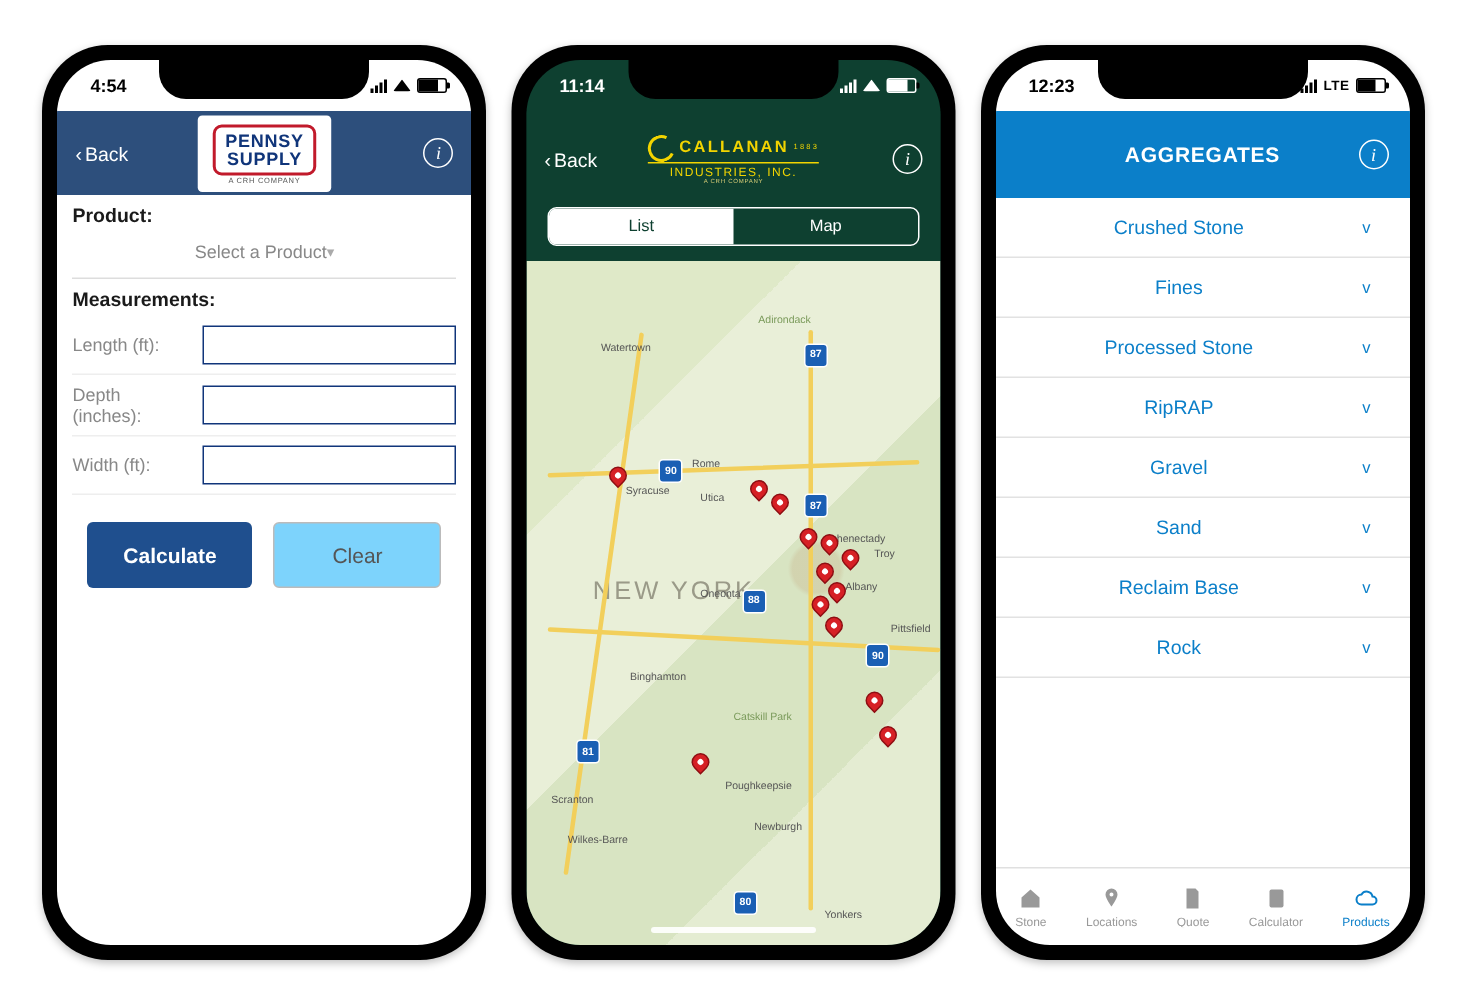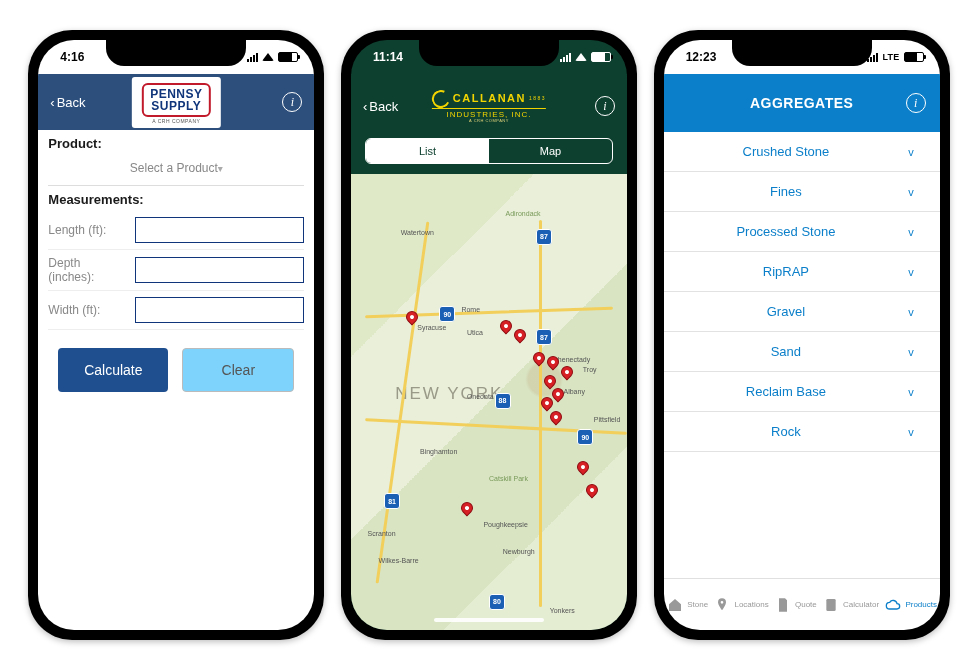--- a/index.html
+++ b/index.html
@@ -58,21 +58,21 @@
 
   .title1{color:#c11a2b;font-weight:700;text-align:center;padding:14px 0 10px;font-size:16px}
   .p1-body{padding:0 10px;flex:1}
   .plabel{font-weight:700;font-size:13px;padding:6px 0 4px;color:#1a1a1a}
   .select{display:flex;justify-content:center;align-items:center;border-bottom:1px solid #ddd;padding:6px 0 10px;color:#888;font-size:12px}
   .row{display:flex;align-items:center;gap:8px;padding:6px 0;border-bottom:1px solid #eee}
   .row label{width:80px;color:#888;font-size:12px}
   .row input{flex:1;border:1.5px solid #10357a;height:26px;padding:0 6px;font-size:12px}
   .btnrow{display:flex;gap:14px;padding:18px 10px}
   .btn{flex:1;height:44px;display:flex;align-items:center;justify-content:center;border-radius:4px;font-size:14px}
-  .btn-primary{background:#1f4f8e;color:#fff;font-weight:400}
+  .btn-primary{background:#1f4f8e;color:#fff;font-weight:700}
   .btn-secondary{background:#7dd3fc;border:1px solid #bbb;color:#555}
 
   
   .hdr2{display:flex;align-items:center;background:#0e4030;color:#fff;padding:8px 12px;height:64px;position:relative}
   .hdr2 .back{font-size:13px;display:flex;align-items:center;gap:2px}
   .hdr2 .clogo{position:absolute;left:50%;transform:translateX(-50%);text-align:center;color:#f2d400;line-height:1}
   .clogo .t1{font-weight:800;font-size:11px;letter-spacing:1.5px;display:flex;align-items:center;gap:3px}
   .clogo .c-swoosh{width:18px;height:18px;border:2px solid #f2d400;border-radius:50%;border-right-color:transparent;transform:rotate(-20deg);display:inline-block}
   .clogo .t1 small{font-size:5px;font-weight:400;color:#f2d400}
   .clogo .t2{font-size:8px;letter-spacing:1px;border-top:1px solid #f2d400;padding-top:2px;margin-top:0}
@@ -96,32 +96,32 @@
 
   
   .hdr3{background:#0b7fc9;color:#fff;height:58px;display:flex;align-items:center;justify-content:center;position:relative}
   .hdr3 .title{font-weight:700;font-size:14px;letter-spacing:.5px}
   .hdr3 .info-i{position:absolute;right:14px;top:50%;transform:translateY(-50%)}
   .list3{flex:1;overflow:auto}
   .item3{display:flex;align-items:center;justify-content:space-between;height:40px;border-bottom:1px solid #e2e2e2;padding:0 26px 0 0;color:#0b7fc9;font-size:13px}
   .item3 .lbl{flex:1;text-align:center;font-weight:500}
   .item3 .chev{font-size:11px;color:#0b7fc9}
   .tabbar{height:52px;border-top:1px solid #e0e0e0;display:flex;justify-content:space-around;align-items:center;font-size:8px;color:#999}
-  .tabbar .tab{display:flex;flex-direction:row;align-items:center;gap:3px}
+  .tabbar .tab{display:flex;flex-direction:column;align-items:center;gap:3px}
   .tabbar .tab.active{color:#0b7fc9}
   .tab svg,.tab .ico{width:18px;height:16px}
 </style>
 </head>
 <body>
 
 <div class="phone">
   <div class="screen">
     <div class="notch"></div>
     <div class="status">
-      <span>4:16</span>
+      <span>4:54</span>
       <span class="icons">
         <span class="bars">
             <span></span>
             <span></span>
             <span></span>
             <span></span>
           </span>
         <span class="wifi"></span>
         <span class="batt">
             <i></i>

